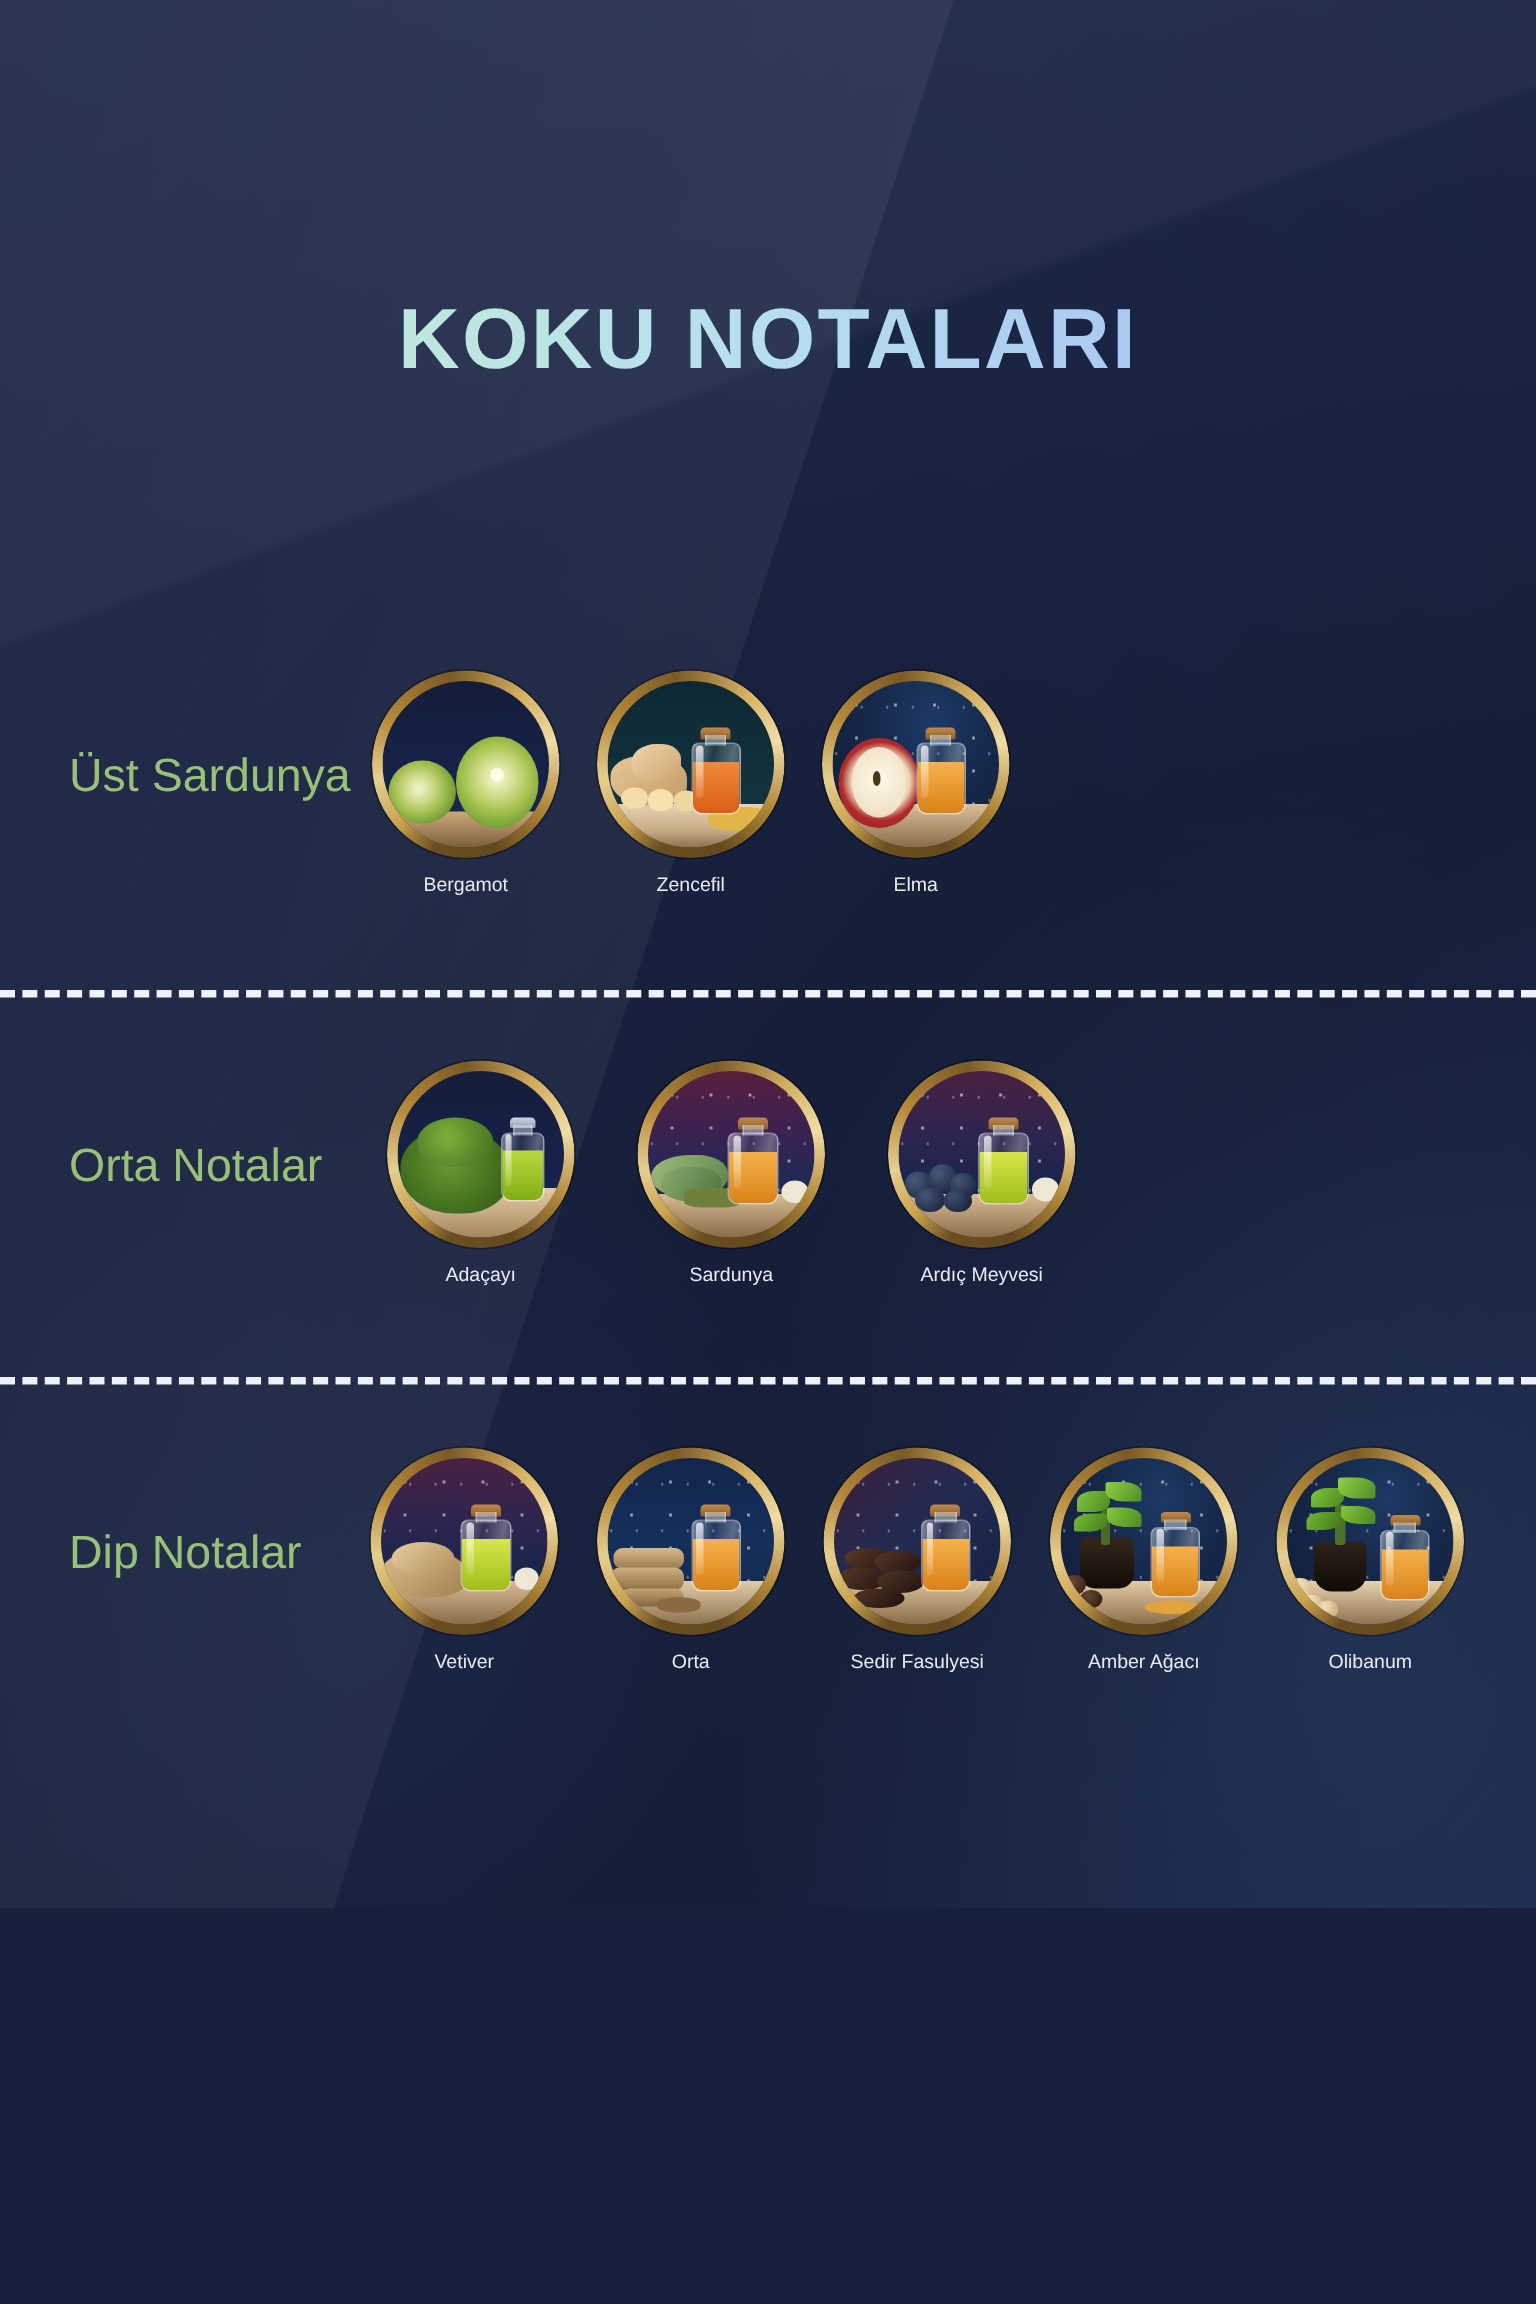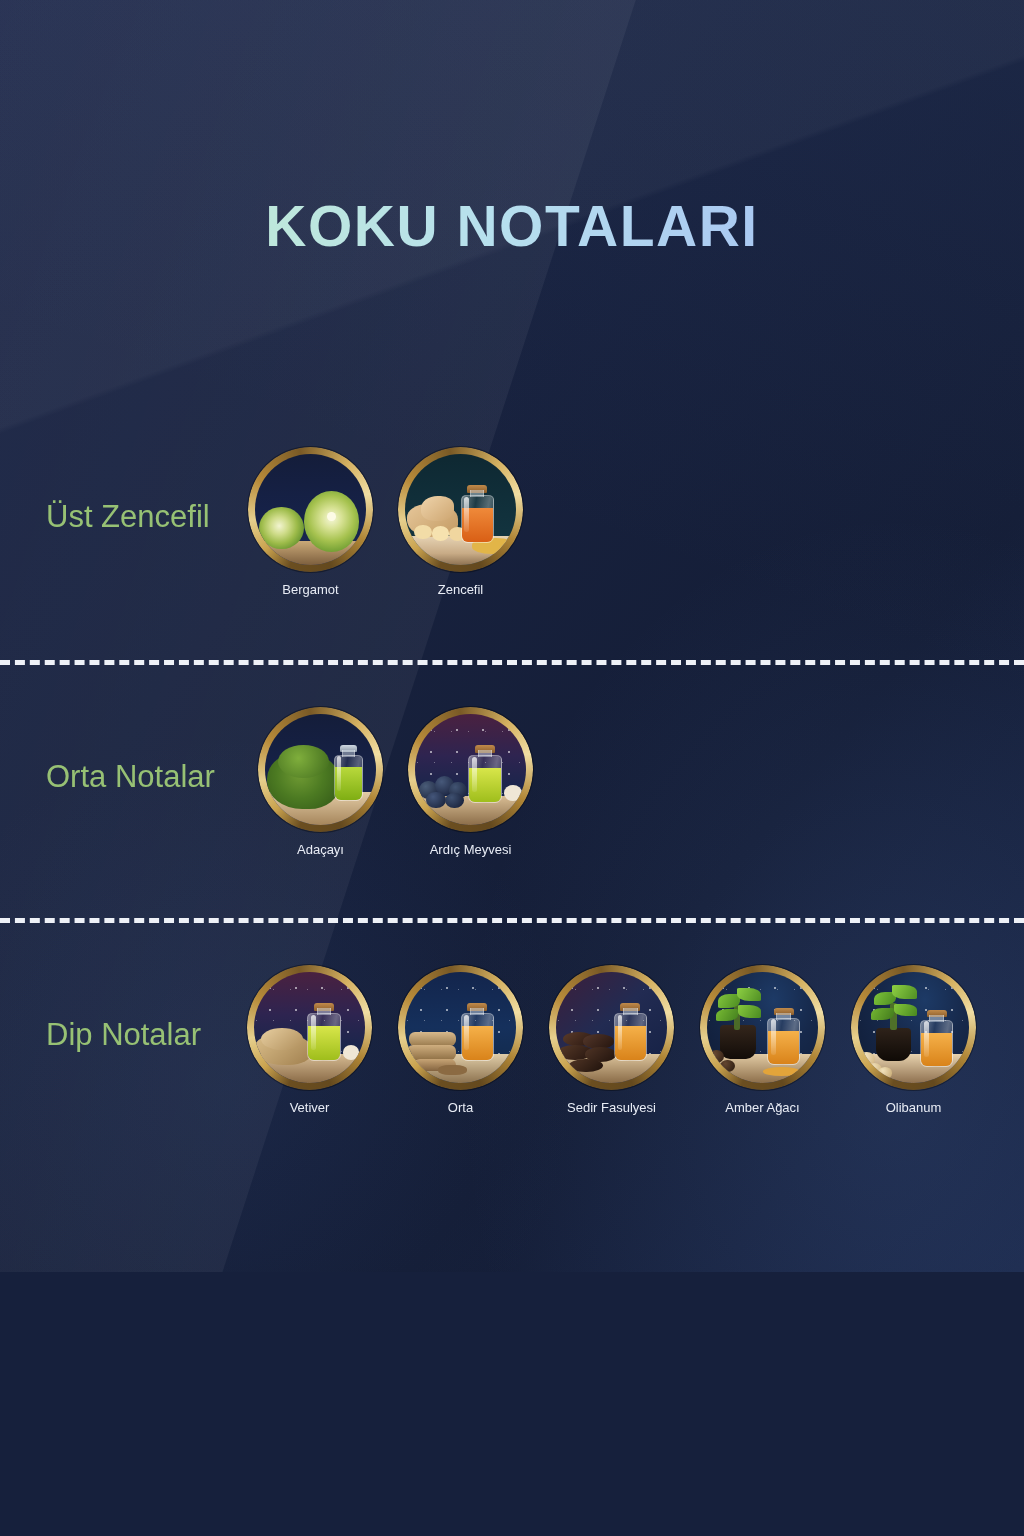--- a/index.html
+++ b/index.html
@@ -163,21 +163,21 @@
 <body>
 
 <div id="page">
   <div class="sheen-a"></div>
   <div class="sheen-b"></div>
   <div class="sheen-c"></div>
 
   <div id="title">KOKU NOTALARI</div>
 
   <div class="section" style="top:447px;">
-    <div class="section-label" style="left:46px; top:52px;">Üst Zencefil</div>
+    <div class="section-label" style="left:46px; top:52px;">Üst Sardunya</div>
 
     <div class="items" style="left:248px; top:0; gap:25px;">
 
       <div class="item">
         <div class="badge">
           <div class="ring"></div>
           <div class="disc">
               <div class="scene bg-navy">
             <div class="table" style="height:22%;background:linear-gradient(to bottom,#caa978,#7d5f3e);"></div>
             <div class="blob" style="left:4%;top:48%;width:40%;height:38%;background:radial-gradient(circle at 45% 45%,#f2f4d0 0%,#cfdc8a 26%,#9dbb4a 52%,#5f8f2c 80%,#3c6a1c 100%);"></div>
@@ -208,30 +208,53 @@
                     <div class="liq liq-orange"></div>
                   </div>
               <div class="shine"></div>
             </div>
           </div>
             </div>
         </div>
         <div class="label">Zencefil</div>
       </div>
 
+      <div class="item">
+        <div class="badge">
+          <div class="ring"></div>
+          <div class="disc">
+              <div class="scene bg-starry">
+            <div class="stars"></div>
+            <div class="table2" style="background:linear-gradient(to bottom,#d9c09a,#8b6b48);"></div>
+            <div class="blob" style="left:4%;top:34%;width:48%;height:54%;background:radial-gradient(circle at 52% 48%,#fdf6e4 0%,#f4e7cc 34%,#e9d7b4 46%,#b02b2b 62%,#8a1f25 100%);"></div>
+            <div class="blob" style="left:12%;top:40%;width:32%;height:42%;background:radial-gradient(circle at 50% 45%,#fdf8ea 0%,#f1e3c6 70%,#e0cfae 100%);"></div>
+            <div class="blob" style="left:24%;top:54%;width:5%;height:9%;background:#4a3a1c;"></div>
+            <div class="bottle" style="left:50%;bottom:20%;">
+              <div class="cap"></div>
+                  <div class="neck"></div>
+              <div class="body">
+                    <div class="liq liq-amber"></div>
+                  </div>
+              <div class="shine"></div>
+            </div>
+          </div>
+            </div>
+        </div>
+        <div class="label">Elma</div>
+      </div>
 
     </div>
   </div>
 
   <div class="divider" style="top:660px;"></div>
 
   <div class="section" style="top:707px;">
     <div class="section-label" style="left:46px; top:52px;">Orta Notalar</div>
 
-    <div class="items" style="left:258px; top:0; gap:25px;">
+    <div class="items" style="left:258px; top:0; gap:42px;">
 
       <div class="item">
         <div class="badge">
           <div class="ring"></div>
           <div class="disc">
               <div class="scene bg-navy">
             <div class="table2" style="height:30%;background:linear-gradient(to bottom,#e3cca6,#a78köy);background:linear-gradient(to bottom,#e3cca6,#a6865c);"></div>
             <div class="blob" style="left:2%;top:34%;width:66%;height:52%;border-radius:46% 50% 42% 48%;background:radial-gradient(circle at 45% 40%,#6f9a33 0%,#4c7a22 45%,#2f5416 100%);"></div>
             <div class="blob" style="left:12%;top:28%;width:46%;height:30%;border-radius:50%;background:radial-gradient(circle at 40% 40%,#7fae3c,#3f6a1c);"></div>
             <div class="bottle" style="left:62%;bottom:22%;width:26%;height:50%;">
@@ -241,20 +264,44 @@
                     <div class="liq liq-green"></div>
                   </div>
               <div class="shine"></div>
             </div>
           </div>
             </div>
         </div>
         <div class="label">Adaçayı</div>
       </div>
 
+      <div class="item">
+        <div class="badge">
+          <div class="ring"></div>
+          <div class="disc">
+              <div class="scene bg-purple">
+            <div class="stars"></div>
+            <div class="table2" style="background:linear-gradient(to bottom,#d6bb92,#8a6c48);"></div>
+            <div class="blob" style="left:2%;top:50%;width:46%;height:26%;border-radius:50% 40% 45% 45%;background:linear-gradient(120deg,#9dbb7e,#5d8348);"></div>
+            <div class="blob" style="left:8%;top:58%;width:36%;height:20%;border-radius:45%;background:linear-gradient(120deg,#8aa96c,#4f7440);"></div>
+            <div class="blob" style="left:22%;top:70%;width:34%;height:12%;border-radius:30%;background:#6f7f3c;"></div>
+            <div class="bottle" style="left:48%;bottom:20%;">
+              <div class="cap"></div>
+                  <div class="neck"></div>
+              <div class="body">
+                    <div class="liq liq-amber"></div>
+                  </div>
+              <div class="shine"></div>
+            </div>
+            <div class="blob" style="left:80%;top:66%;width:16%;height:13%;background:#efe7d6;"></div>
+          </div>
+            </div>
+        </div>
+        <div class="label">Sardunya</div>
+      </div>
 
       <div class="item">
         <div class="badge">
           <div class="ring"></div>
           <div class="disc">
               <div class="scene bg-plum">
             <div class="stars"></div>
             <div class="table2" style="background:linear-gradient(to bottom,#d8bd94,#8c6e4a);"></div>
             <div class="blob" style="left:4%;top:60%;width:17%;height:17%;background:radial-gradient(circle at 35% 30%,#4a5c78,#18203a);"></div>
             <div class="blob" style="left:18%;top:56%;width:17%;height:17%;background:radial-gradient(circle at 35% 30%,#47597a,#161e38);"></div>

